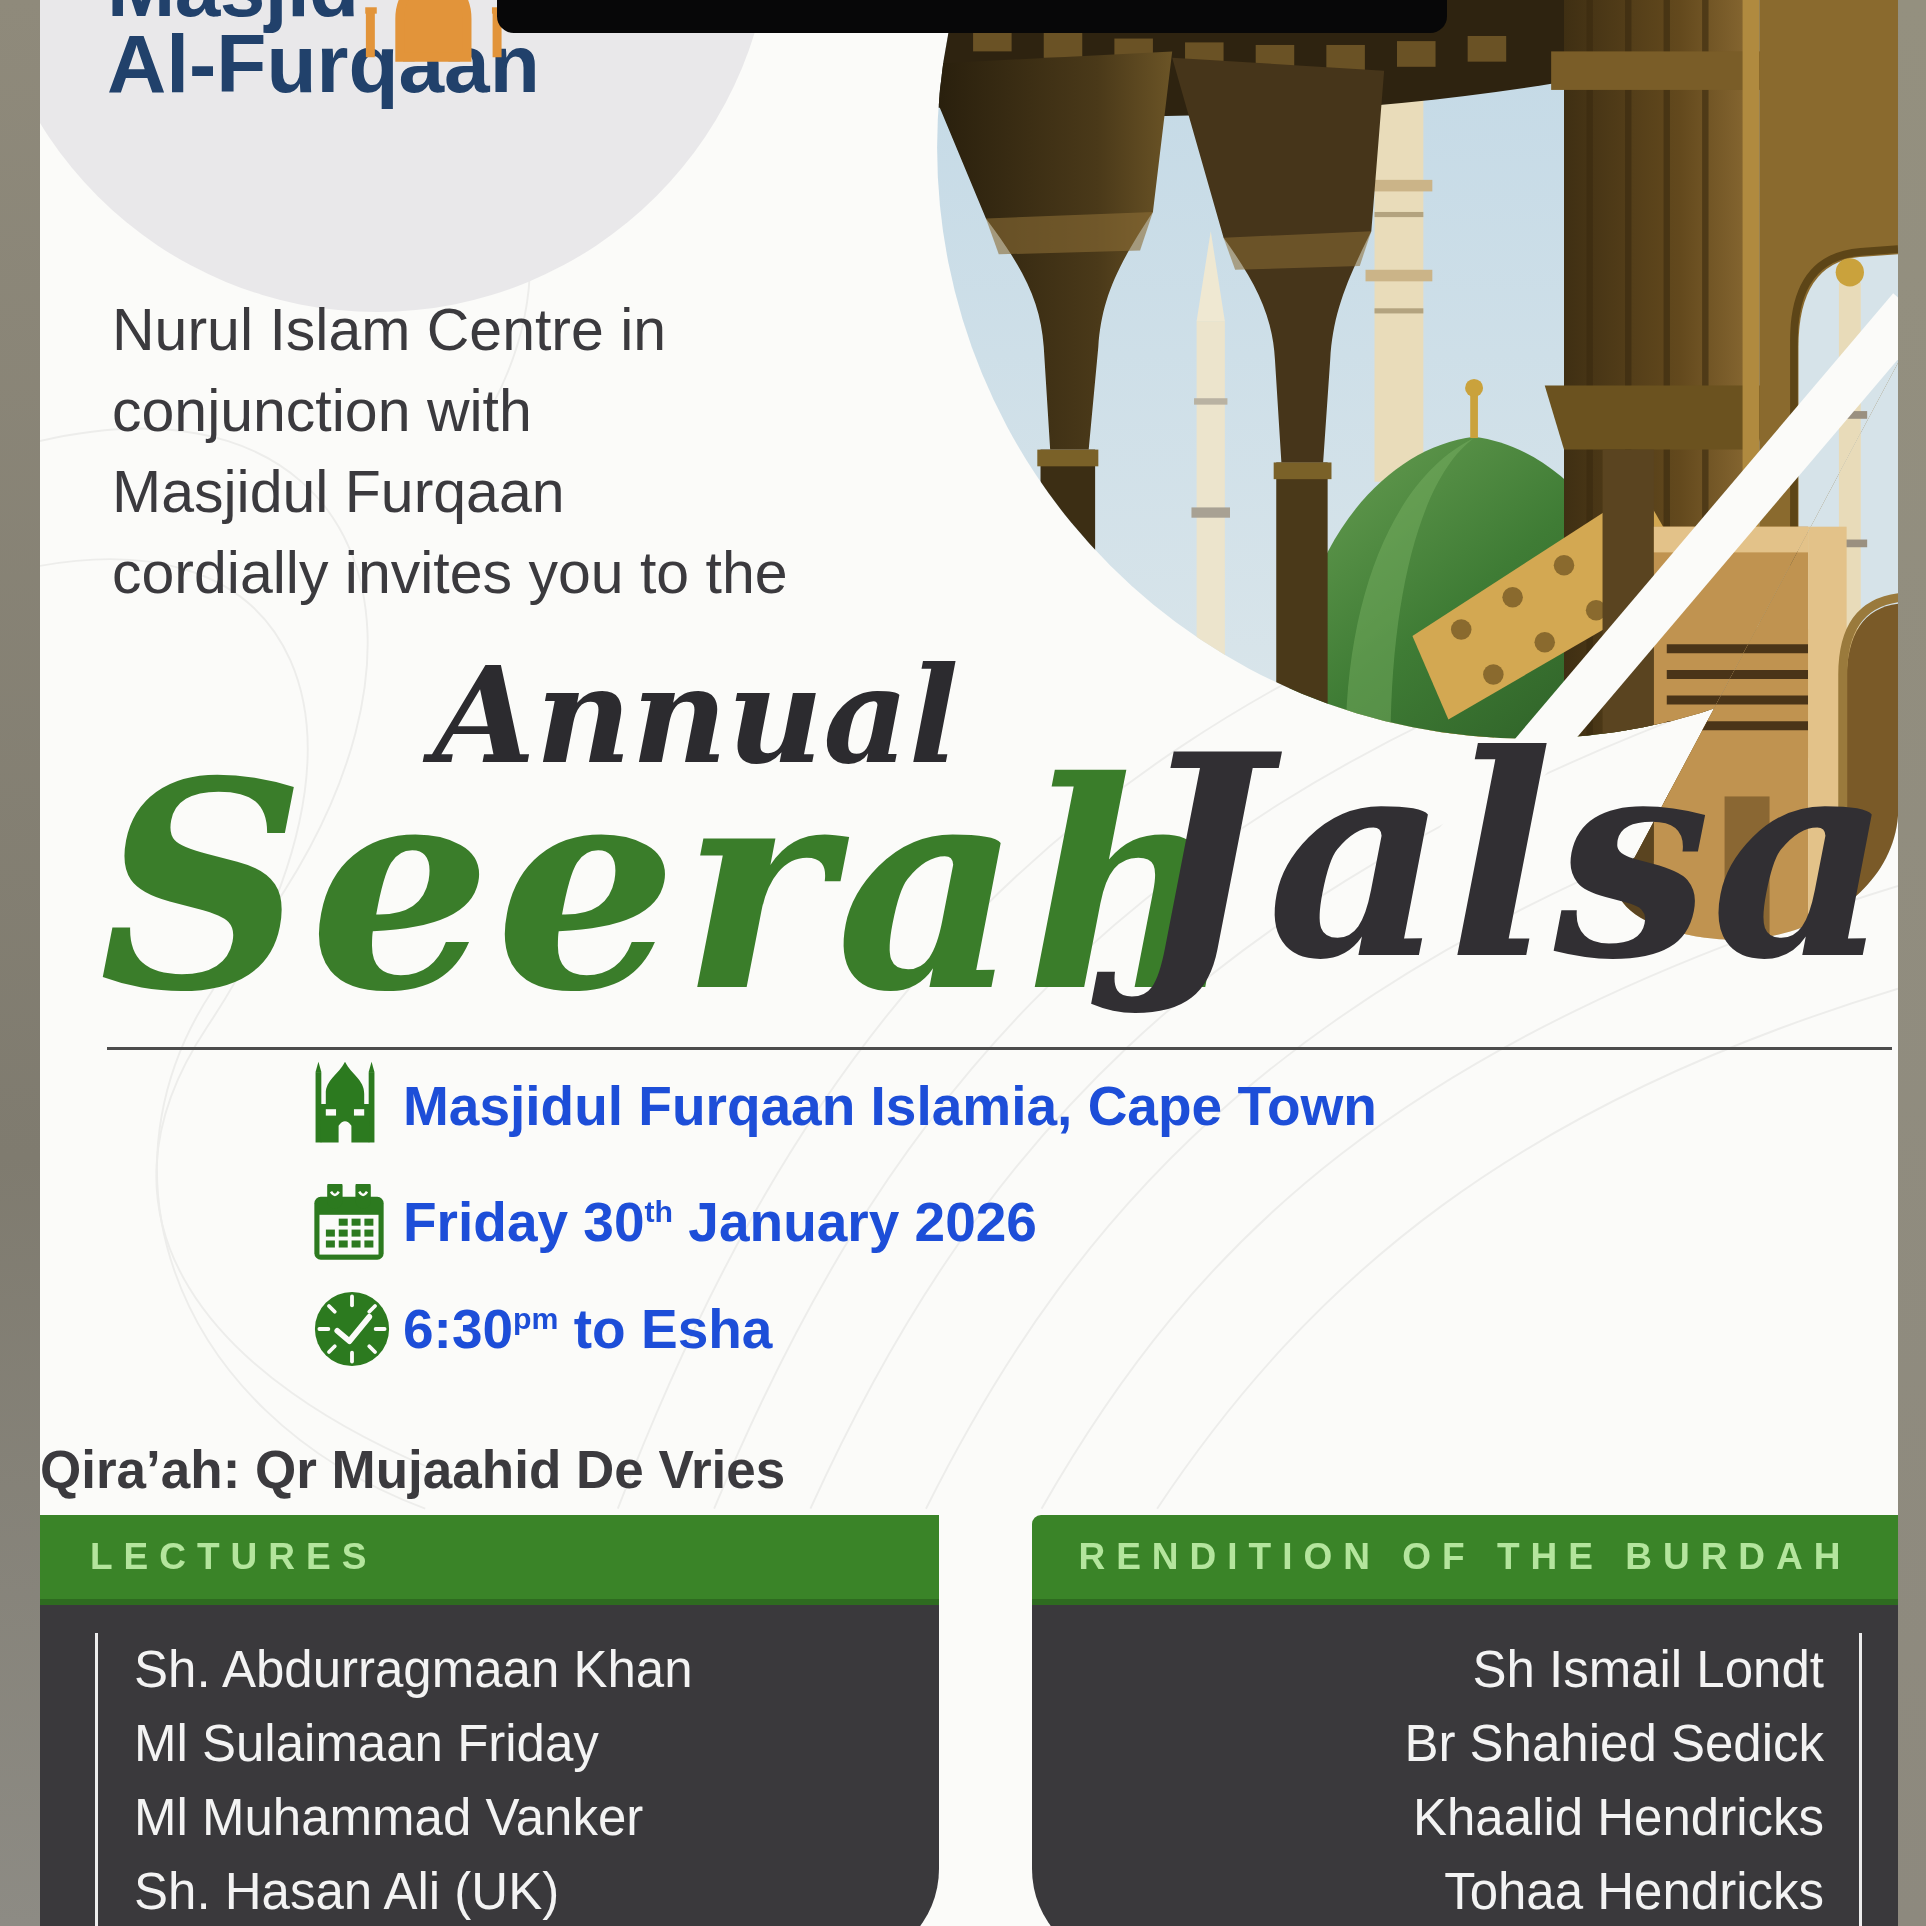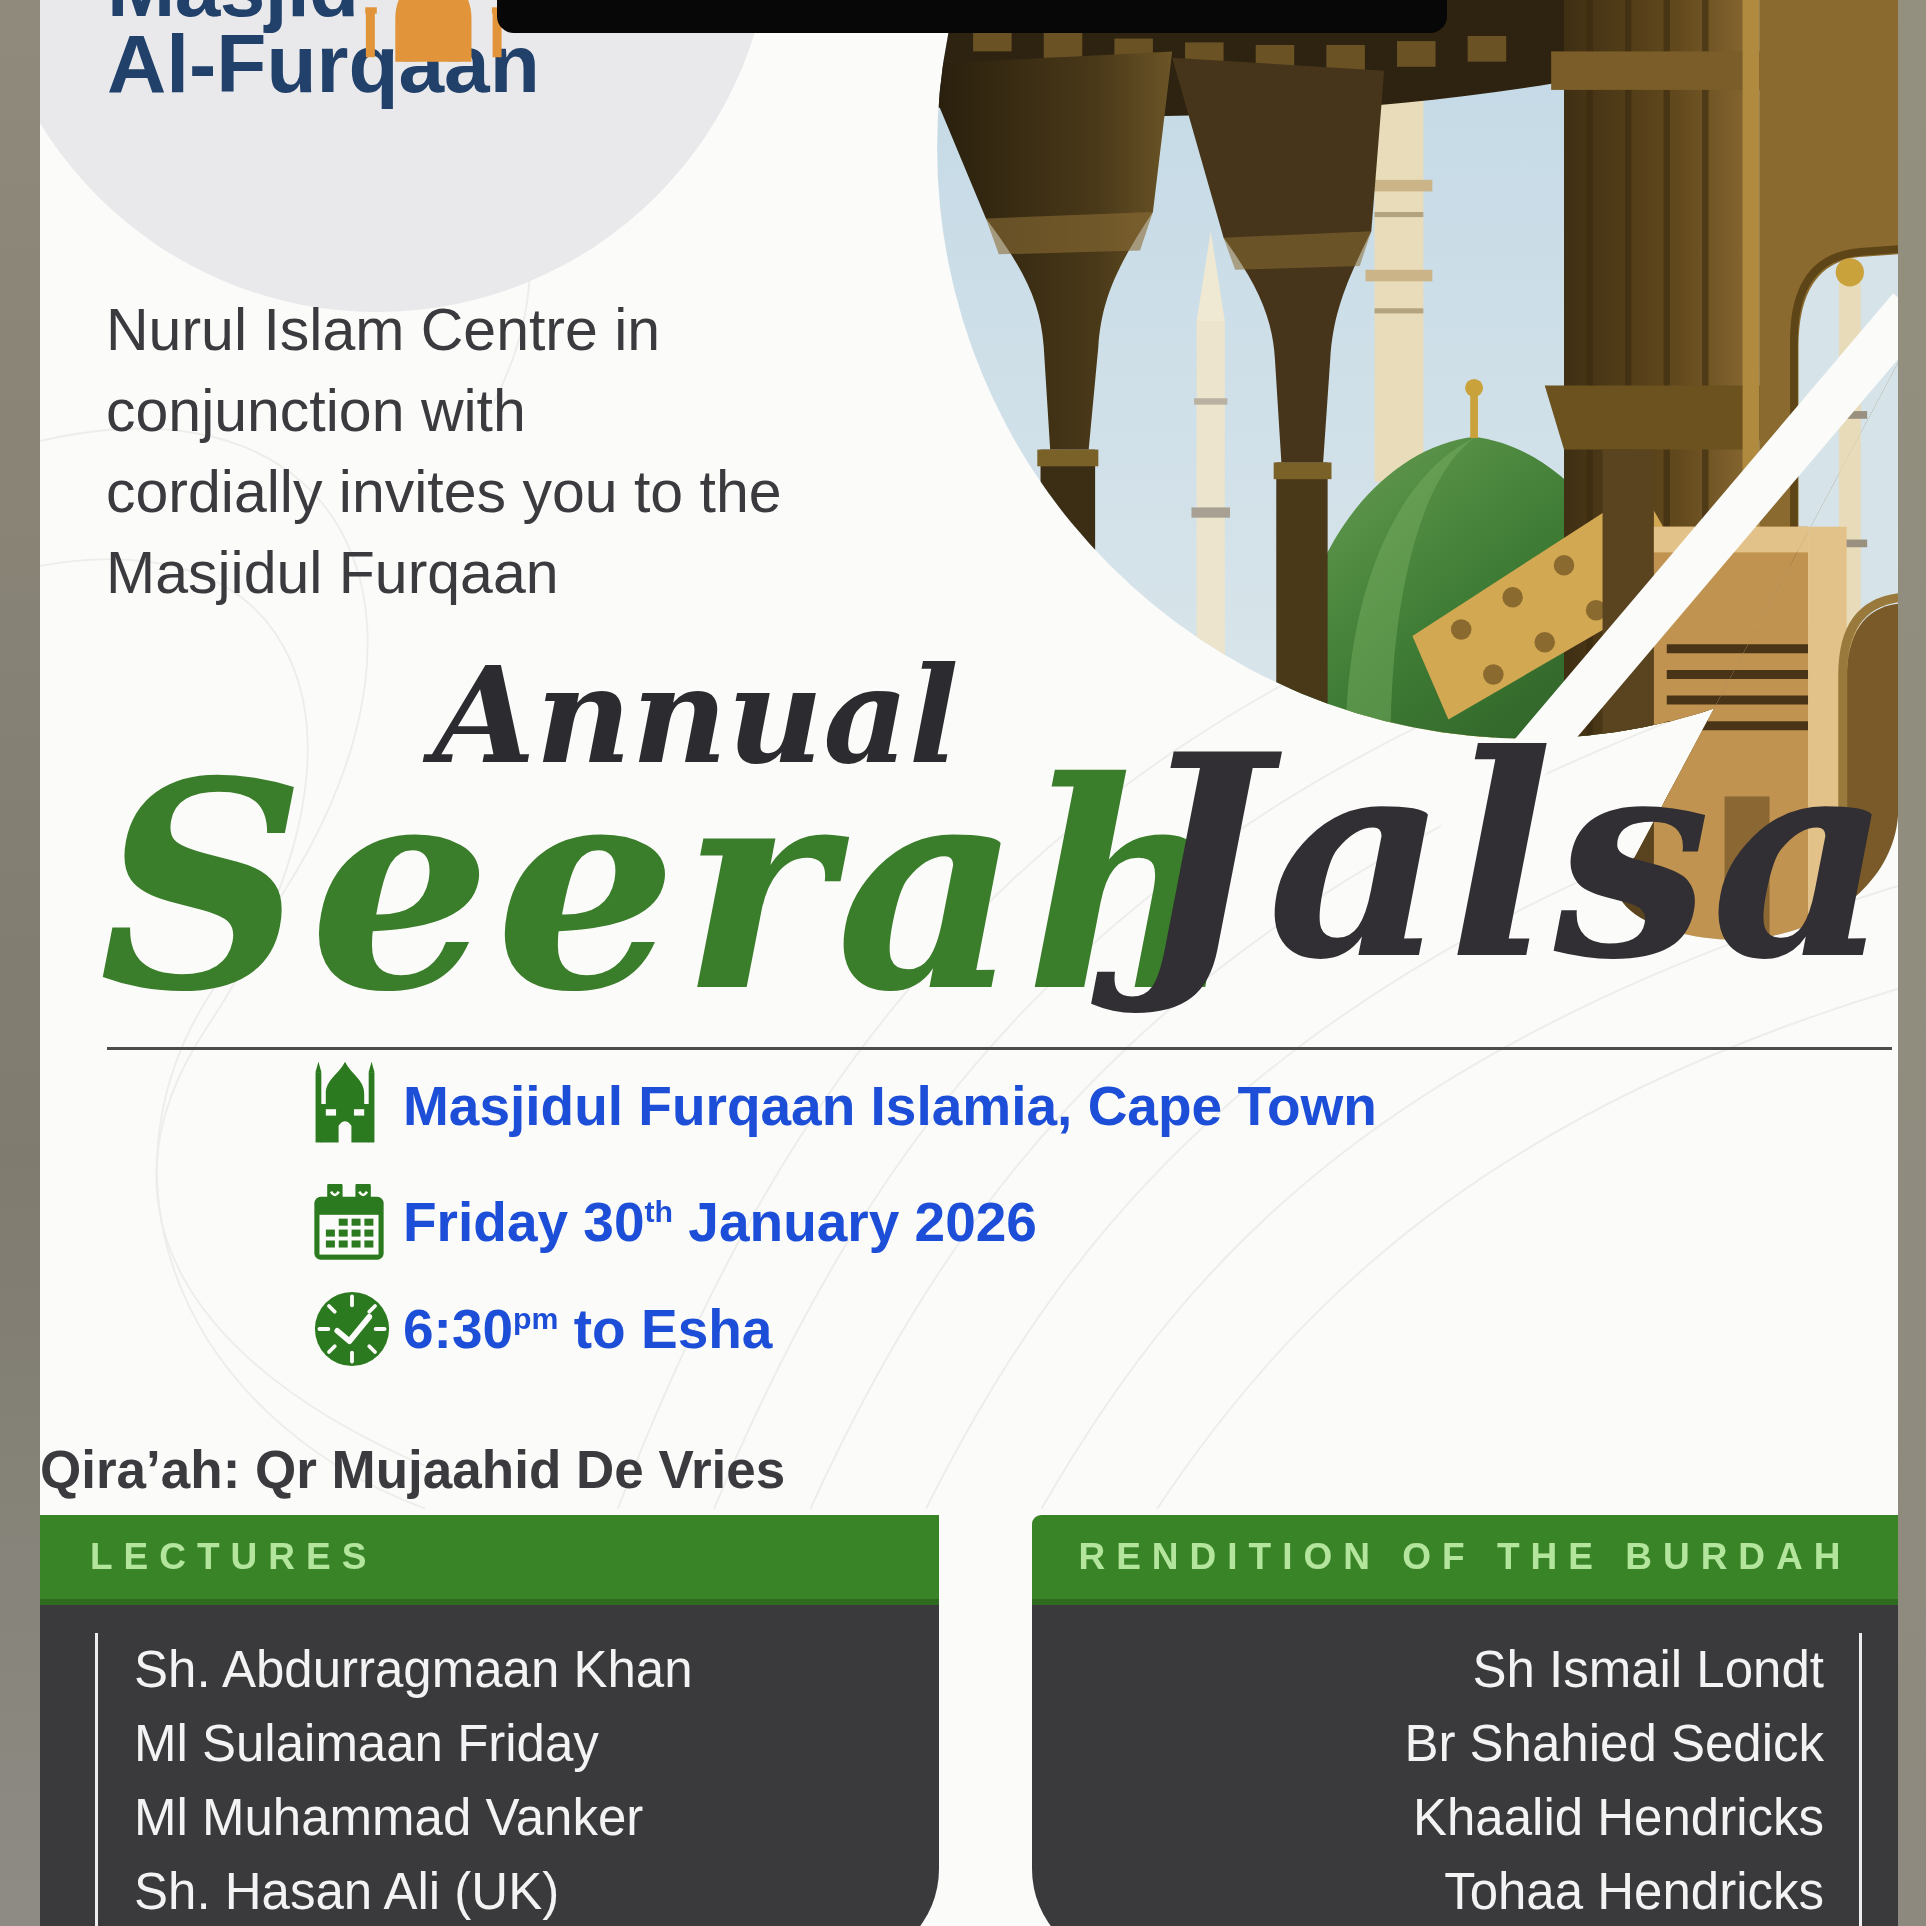--- a/index.html
+++ b/index.html
@@ -19,21 +19,21 @@
   .logo{position:absolute;left:67px;top:-50px;z-index:3;color:#21416b;font-weight:bold;
         font-size:82px;line-height:76px;letter-spacing:-0.6px;}
   .logo .l2{letter-spacing:0;}
   .logo-icon{position:absolute;left:321px;top:-26px;z-index:3;}
   
   .notch-bar{position:absolute;left:457px;top:0;width:950px;height:33px;background:#070708;
              border-radius:0 0 16.7px 16.7px;z-index:6;}
   
   .photo{position:absolute;left:856px;top:0;width:1002px;height:1002px;z-index:2;}
   
-  .intro{position:absolute;left:66px;top:290px;z-index:3;font-size:59px;line-height:81px;
+  .intro{position:absolute;left:72px;top:290px;z-index:3;font-size:59px;line-height:81px;
          font-weight:500;color:#3b3a3e;}
   
   .t-annual{position:absolute;left:393px;top:650px;z-index:3;font-family:"DejaVu Serif",serif;
             font-style:italic;font-weight:bold;font-size:132px;line-height:1;color:#2c2b2f;}
   .t-seerah{position:absolute;left:59px;top:743px;z-index:3;font-family:"DejaVu Serif",serif;
             font-style:italic;font-weight:bold;font-size:286px;line-height:1;color:#3a7d2a;letter-spacing:3.9px;}
   .t-jalsa{position:absolute;left:1095px;top:718px;z-index:3;font-family:"DejaVu Serif",serif;
            font-style:italic;font-weight:bold;font-size:279px;line-height:1;color:#312f33;}
   .title-rule{position:absolute;left:67px;top:1047px;width:1785px;height:3.2px;background:#4c4c4c;z-index:3;}
   
@@ -241,22 +241,22 @@
       <use href="#scene" clip-path="url(#circleClip)"></use>
       <use href="#scene" clip-path="url(#fragClip)"></use>
       <line x1="850" y1="1340" x2="1580" y2="480" stroke="#fbfbf9" stroke-width="72"></line>
     </svg>
 
     <div class="notch-bar"></div>
 
     <div class="intro">
       <div>Nurul Islam Centre in</div>
       <div>conjunction with</div>
+      <div>Masjidul Furqaan</div>
       <div>cordially invites you to the</div>
-      <div>Masjidul Furqaan</div>
     </div>
 
     <div class="t-annual">Annual</div>
     <div class="t-seerah">Seerah</div>
     <div class="t-jalsa">Jalsa</div>
     <div class="title-rule"></div>
 
     <div class="details">
       <div class="drow">
         <span class="icon">

